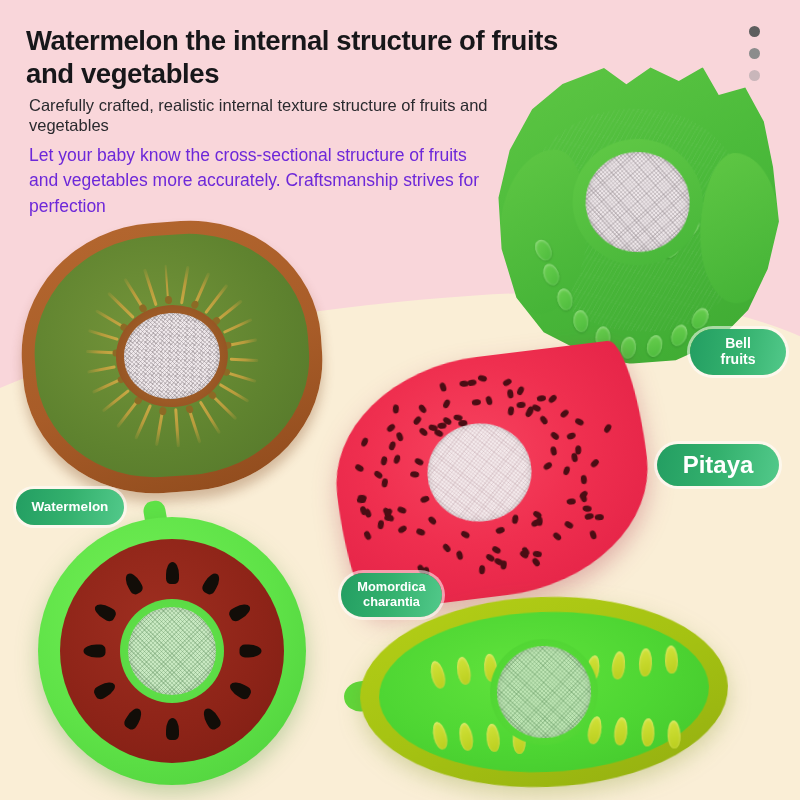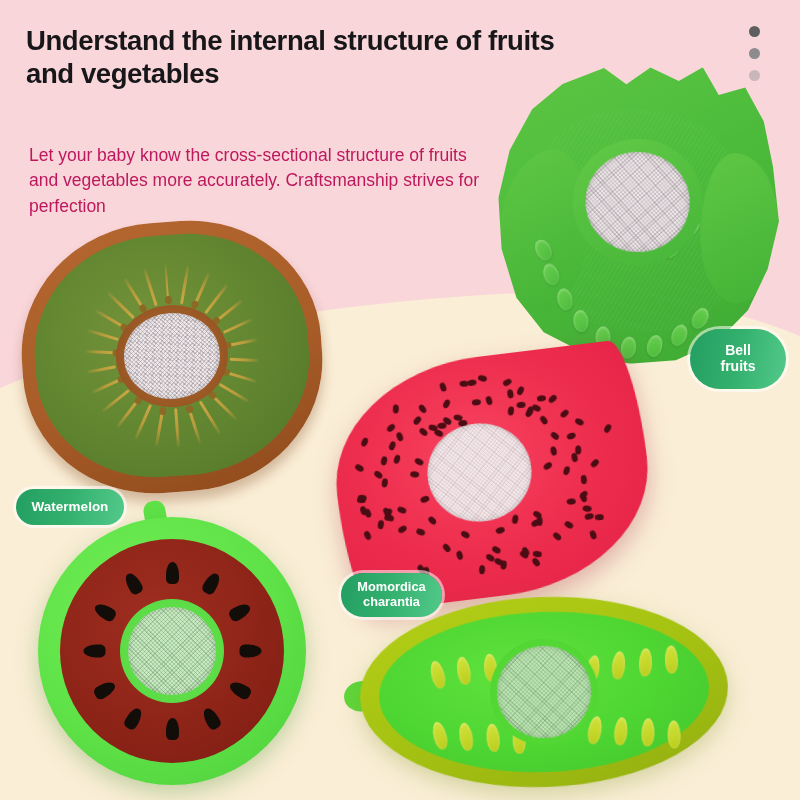--- a/index.html
+++ b/index.html
@@ -66,21 +66,21 @@
     line-height: 1.24;
     color: #2a2a2e;
   }
   .sub2 {
     position: absolute;
     left: 29px;
     top: 143px;
     width: 470px;
     font-size: 17.5px;
     line-height: 1.45;
-    color: #be185d;
+    color: #6d28d9;
   }
 
   
   .dots {
     position: absolute;
     right: 40px;
     top: 26px;
     display: flex;
     flex-direction: column;
     gap: 11px;
@@ -102,21 +102,21 @@
     background: linear-gradient(100deg, #239e62 0%, #33b06d 48%, #52c98a 100%);
     color: #ffffff;
     font-weight: 700;
     text-align: center;
     box-shadow: 0 0 0 3px rgba(255,255,255,0.55);
     z-index: 40;
     line-height: 1.14;
   }
   .pill.kiwi      { left: 288px; top: 249px; width: 122px; height: 42px; font-size: 24px; }
   .pill.pitaya    { left: 657px; top: 444px; width: 122px; height: 42px; font-size: 24px; }
-  .pill.bell      { left: 690px; top: 329px; width:  96px; height: 60px; font-size: 14px; }
+  .pill.bell      { left: 690px; top: 329px; width:  96px; height: 46px; font-size: 14px; }
   .pill.melon     { left:  16px; top: 489px; width: 108px; height: 36px; font-size: 13.5px; }
   .pill.momordica { left: 341px; top: 573px; width: 101px; height: 44px; font-size: 12.8px; }
 
   
   .toy { position: absolute; }
 
   .mesh {
     position: absolute;
     border-radius: 50%;
     background-color: #eee7ea;
@@ -318,21 +318,22 @@
 </style>
 </head>
 <body>
 
 <div id="stage">
 
   <div class="bg-pink"></div>
   <div class="bg-cream"></div>
   <div class="bg-cream-2"></div>
 
-  <div class="headline">Understand the internal structure of fruits and vegetables</div>
+  <div class="headline">Watermelon the internal structure of fruits and vegetables</div>
+  <div class="sub1">Carefully crafted, realistic internal texture structure of fruits and vegetables</div>
   <div class="sub2">Let your baby know the cross-sectional structure of fruits and vegetables more accurately. Craftsmanship strives for perfection</div>
 
   <div class="dots">
     <span class="dot d1"></span>
     <span class="dot d2"></span>
     <span class="dot d3"></span>
   </div>
 
   <div class="toy kiwi-wrap">
     <div class="kiwi-rim"></div>
@@ -561,20 +562,23 @@
       </div>
     </div>
   </div>
 
 
   <div class="pill bell">
     <span>Bell</span>
     <span>fruits</span>
   </div>
 
+  <div class="pill pitaya">
+    <span>Pitaya</span>
+  </div>
 
   <div class="pill melon">
     <span>Watermelon</span>
   </div>
 
   <div class="pill momordica">
     <span>Momordica</span>
     <span>charantia</span>
   </div>
 

